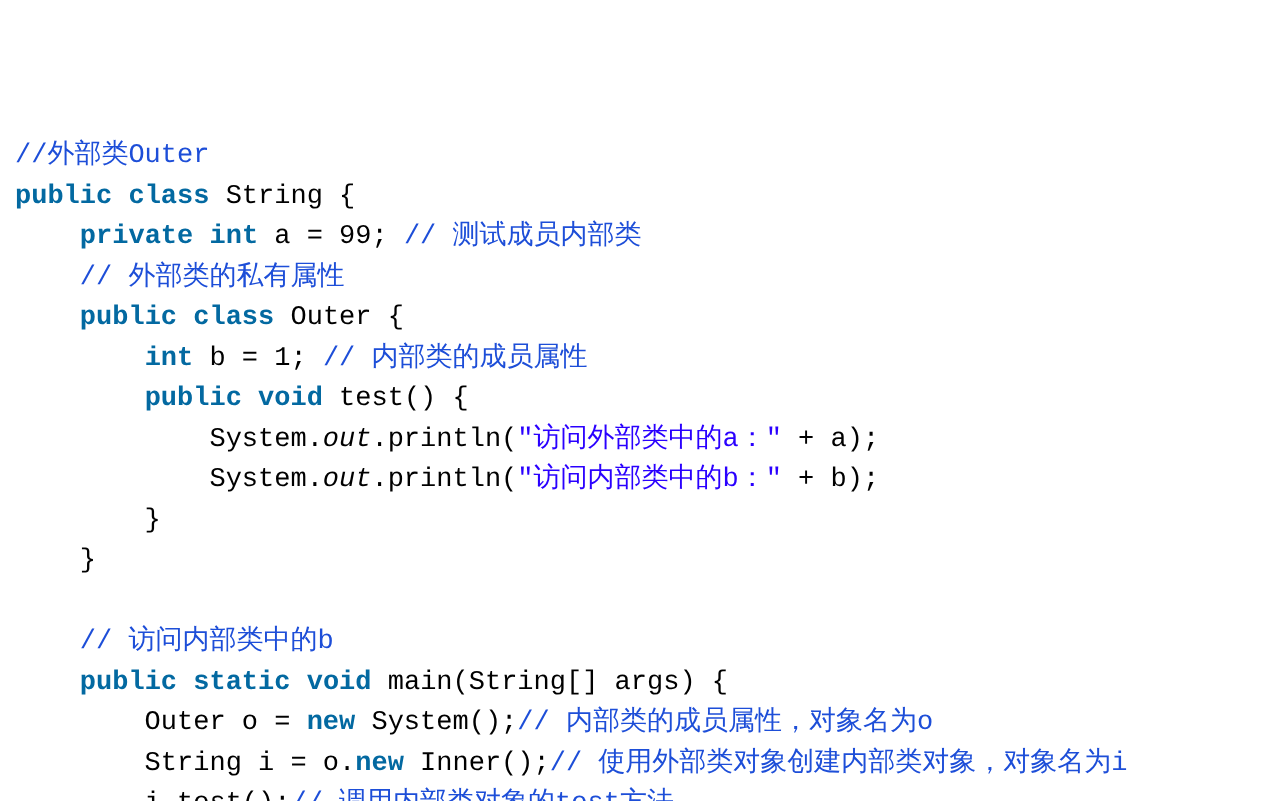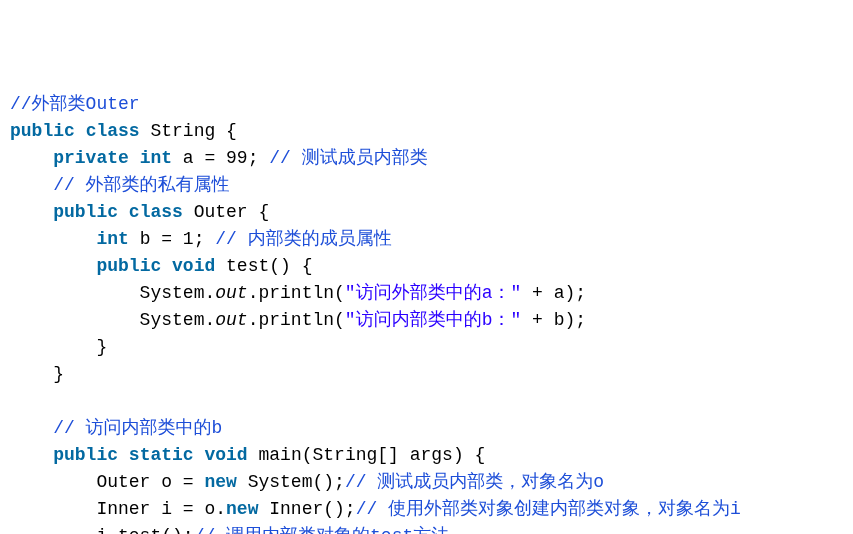--- a/index.html
+++ b/index.html
@@ -29,22 +29,22 @@
 <span>    </span><span class="kw">public</span><span> </span><span class="kw">class</span><span> Outer {</span>
 <span>        </span><span class="kw">int</span><span> b = 1; </span><span class="cm">// 内部类的成员属性</span>
 <span>        </span><span class="kw">public</span><span> </span><span class="kw">void</span><span> test() {</span>
 <span>            System.</span><span class="it">out</span><span>.println(</span><span class="str">"访问外部类中的a："</span><span> + a);</span>
 <span>            System.</span><span class="it">out</span><span>.println(</span><span class="str">"访问内部类中的b："</span><span> + b);</span>
 <span>        }</span>
 <span>    }</span>
 <span></span>
 <span>    </span><span class="cm">// 访问内部类中的b</span>
 <span>    </span><span class="kw">public</span><span> </span><span class="kw">static</span><span> </span><span class="kw">void</span><span> main(String[] args) {</span>
-<span>        Outer o = </span><span class="kw">new</span><span> System();</span><span class="cm">// 测试成员内部类，对象名为o</span>
-<span>        Inner i = o.</span><span class="kw">new</span><span> Inner();</span><span class="cm">// 使用外部类对象创建内部类对象，对象名为i</span>
+<span>        Outer o = </span><span class="kw">new</span><span> System();</span><span class="cm">// 内部类的成员属性，对象名为o</span>
+<span>        String i = o.</span><span class="kw">new</span><span> Inner();</span><span class="cm">// 使用外部类对象创建内部类对象，对象名为i</span>
 <span>        i.test();</span><span class="cm">// 调用内部类对象的test方法</span>
 
 
 </div>
 
 
 
 
 
 </body></html>

